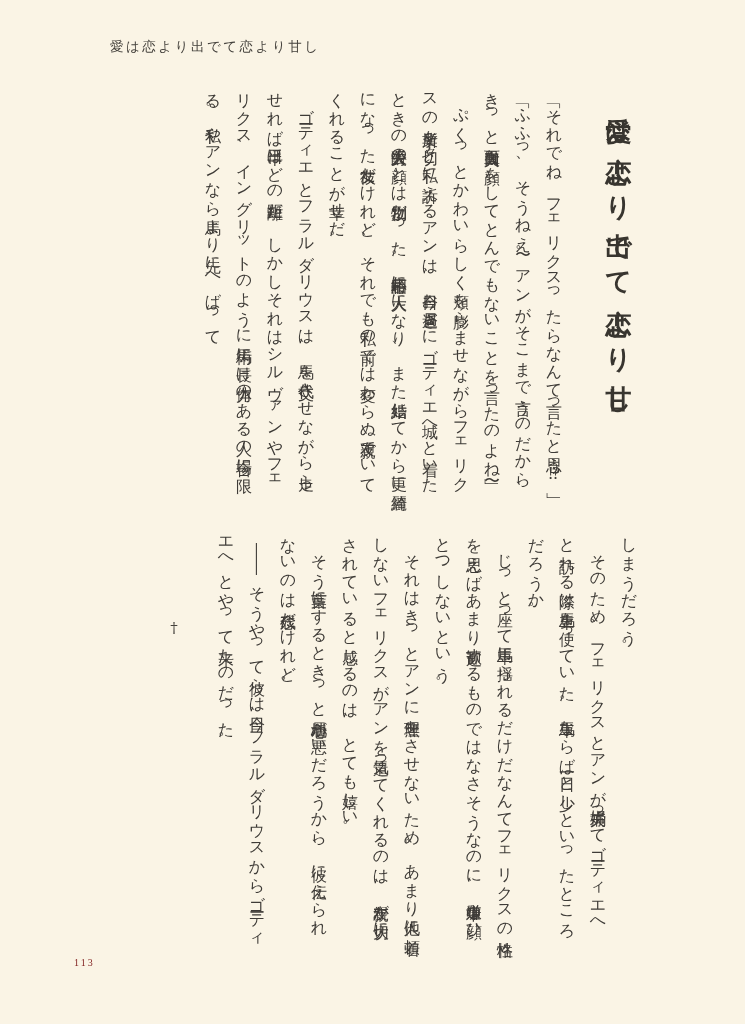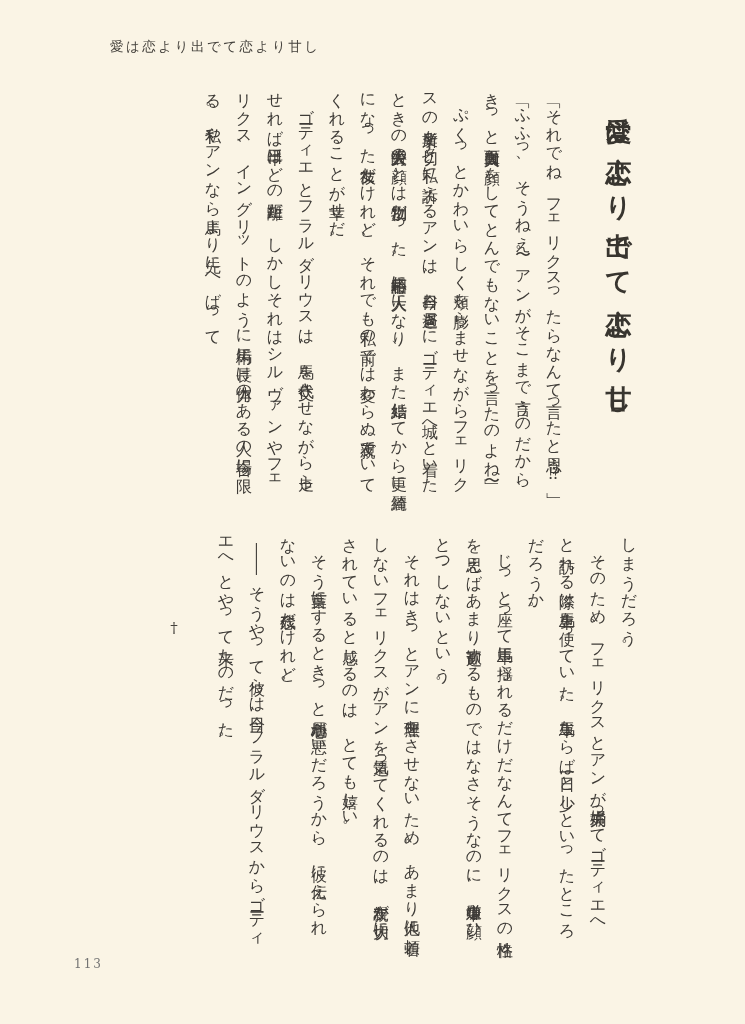--- a/index.html
+++ b/index.html
@@ -29,21 +29,21 @@
   .section-top{top:82px;right:175px;height:416px;width:480px;}
   .section-bottom{top:527px;right:100px;height:416px;width:540px;}
   .para{margin:0;text-indent:1em;}
   .para.no-indent{text-indent:0;}
   .para.dagger{
     text-indent:0;padding-top:92px;margin-right:22px;
     font-size:15px;color:#46433d;
   }
   .page-number{
     position:absolute;left:74px;top:957px;
-    font-size:12px;letter-spacing:2px;color:#737373;
+    font-size:10px;letter-spacing:2px;color:#7f1d1d;font-family:Liberation Serif, serif;
   }
 </style>
 </head>
 <body>
 
 <div class="page">
 
   <div class="running-header">愛は恋より出でて恋より甘し</div>
 
   <h1 class="title">愛は恋より出でて恋より甘し</h1>

